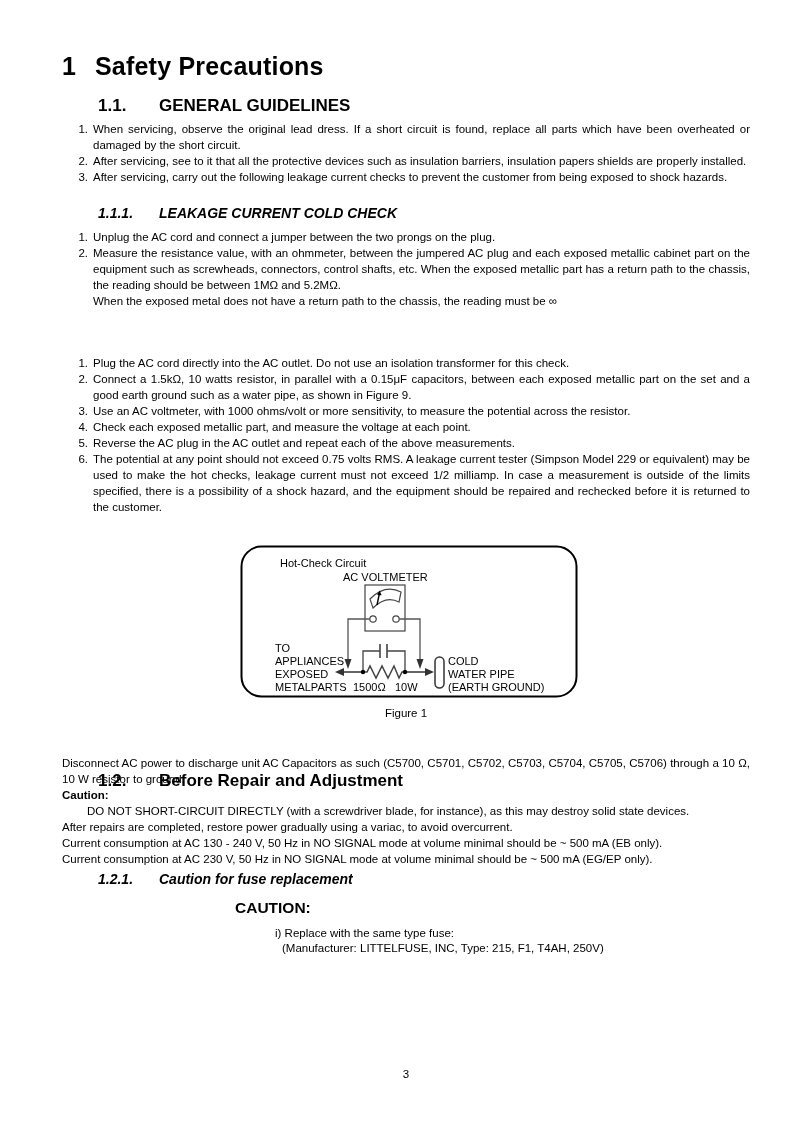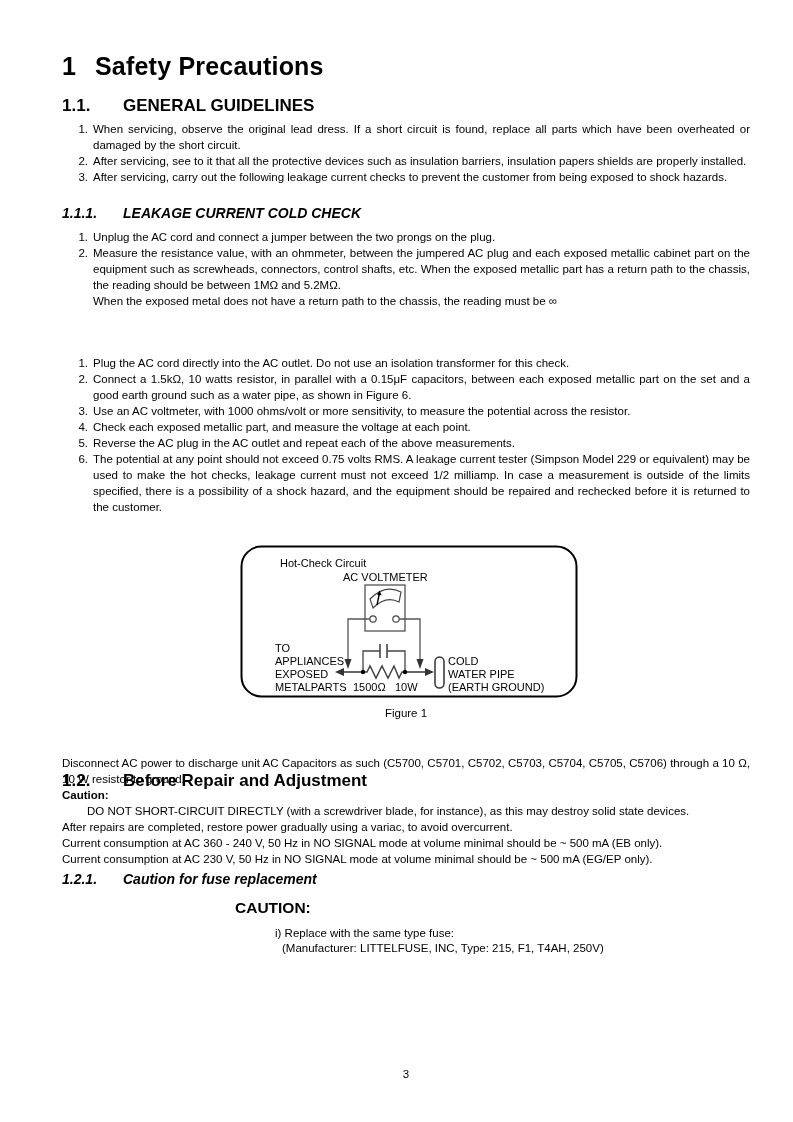--- a/index.html
+++ b/index.html
@@ -27,21 +27,21 @@
   }
   .h1 .h1num { flex: 0 0 33px; }
   .h2 {
     display: flex;
     font-size: 17px; font-weight: bold;
   }
   .h3 {
     display: flex;
     font-size: 14px; font-weight: bold; font-style: italic;
   }
-  .h2 .hnum, .h3 .hnum { flex: 0 0 61px; }
+  .h2 .hnum, .h3 .hnum { flex: 0 0 61px; margin-left: 36px; }
 
   
   .body-txt { font-size: 11.5px; line-height: 16px; }
   .li { display: flex; }
   .li .num { flex: 0 0 26px; text-align: right; padding-right: 5px; }
   .li .txt { flex: 1; text-align: justify; }
   .block { display: block; }
   .justify { text-align: justify; }
   .indent { padding-left: 25px; }
   .bold { font-weight: bold; }
@@ -118,21 +118,21 @@
       </div>
     </div>
 
     <div class="abs body-txt" style="top:355px">
       <div class="li">
         <span class="num">1.</span>
         <span class="txt">Plug the AC cord directly into the AC outlet. Do not use an isolation transformer for this check.</span>
       </div>
       <div class="li">
         <span class="num">2.</span>
-        <span class="txt">Connect a 1.5kΩ, 10 watts resistor, in parallel with a 0.15μF capacitors, between each exposed metallic part on the set and a good earth ground such as a water pipe, as shown in Figure 6.</span>
+        <span class="txt">Connect a 1.5kΩ, 10 watts resistor, in parallel with a 0.15μF capacitors, between each exposed metallic part on the set and a good earth ground such as a water pipe, as shown in Figure 9.</span>
       </div>
       <div class="li">
         <span class="num">3.</span>
         <span class="txt">Use an AC voltmeter, with 1000 ohms/volt or more sensitivity, to measure the potential across the resistor.</span>
       </div>
       <div class="li">
         <span class="num">4.</span>
         <span class="txt">Check each exposed metallic part, and measure the voltage at each point.</span>
       </div>
       <div class="li">
@@ -149,21 +149,21 @@
 
     <div class="h2 abs" style="top:771px">
       <span class="hnum">1.2.</span>
       <span>Before Repair and Adjustment</span>
     </div>
     <div class="abs body-txt" style="top:755px">
       <div class="justify">Disconnect AC power to discharge unit AC Capacitors as such (C5700, C5701, C5702, C5703, C5704, C5705, C5706) through a 10 Ω, 10 W resistor to ground.</div>
       <div class="bold">Caution:</div>
       <div class="indent">DO NOT SHORT-CIRCUIT DIRECTLY (with a screwdriver blade, for instance), as this may destroy solid state devices.</div>
       <div>After repairs are completed, restore power gradually using a variac, to avoid overcurrent.</div>
-      <div>Current consumption at AC 360 - 240 V, 50 Hz in NO SIGNAL mode at volume minimal should be ~ 500 mA (EB only).</div>
+      <div>Current consumption at AC 130 - 240 V, 50 Hz in NO SIGNAL mode at volume minimal should be ~ 500 mA (EB only).</div>
       <div>Current consumption at AC 230 V, 50 Hz in NO SIGNAL mode at volume minimal should be ~ 500 mA (EG/EP only).</div>
     </div>
 
     <div class="h3 abs" style="top:871px">
       <span class="hnum">1.2.1.</span>
       <span>Caution for fuse replacement</span>
     </div>
     <div class="caution-title">CAUTION:</div>
     <div class="fuse-lines">
       <div>i) Replace with the same type fuse:</div>

